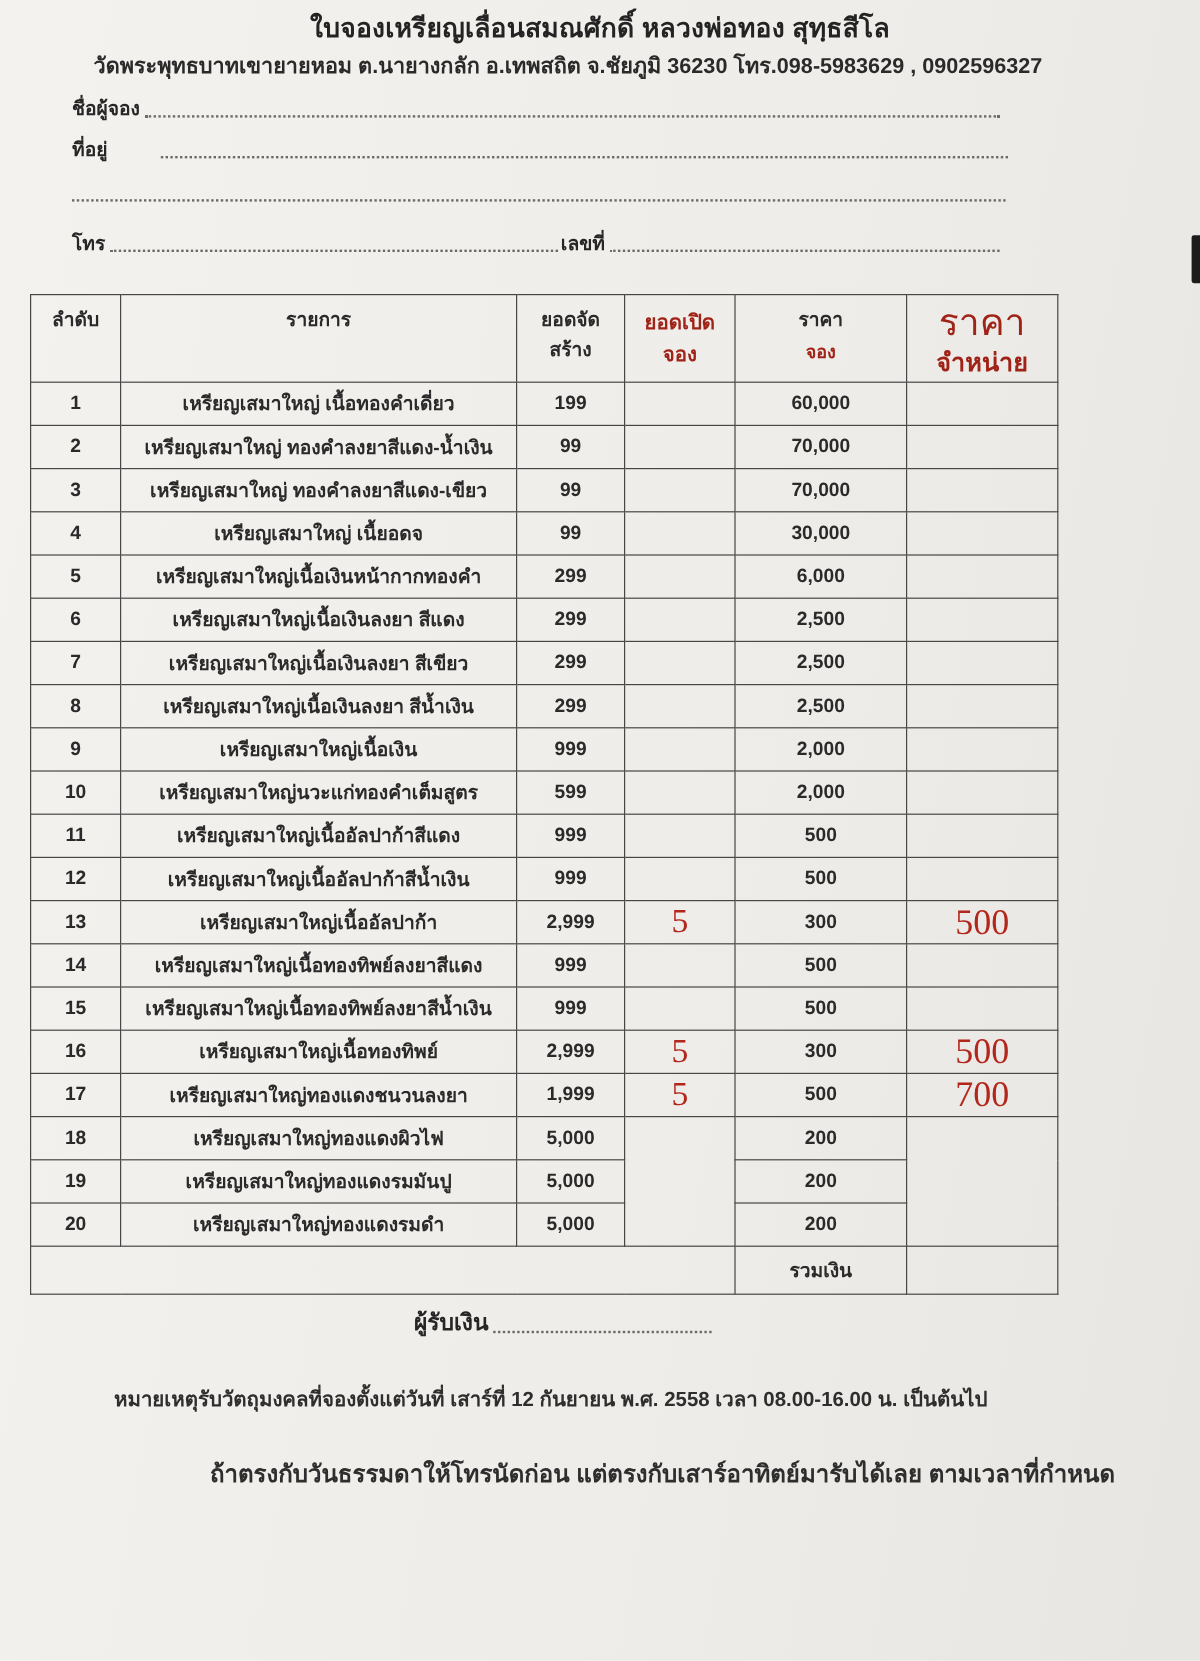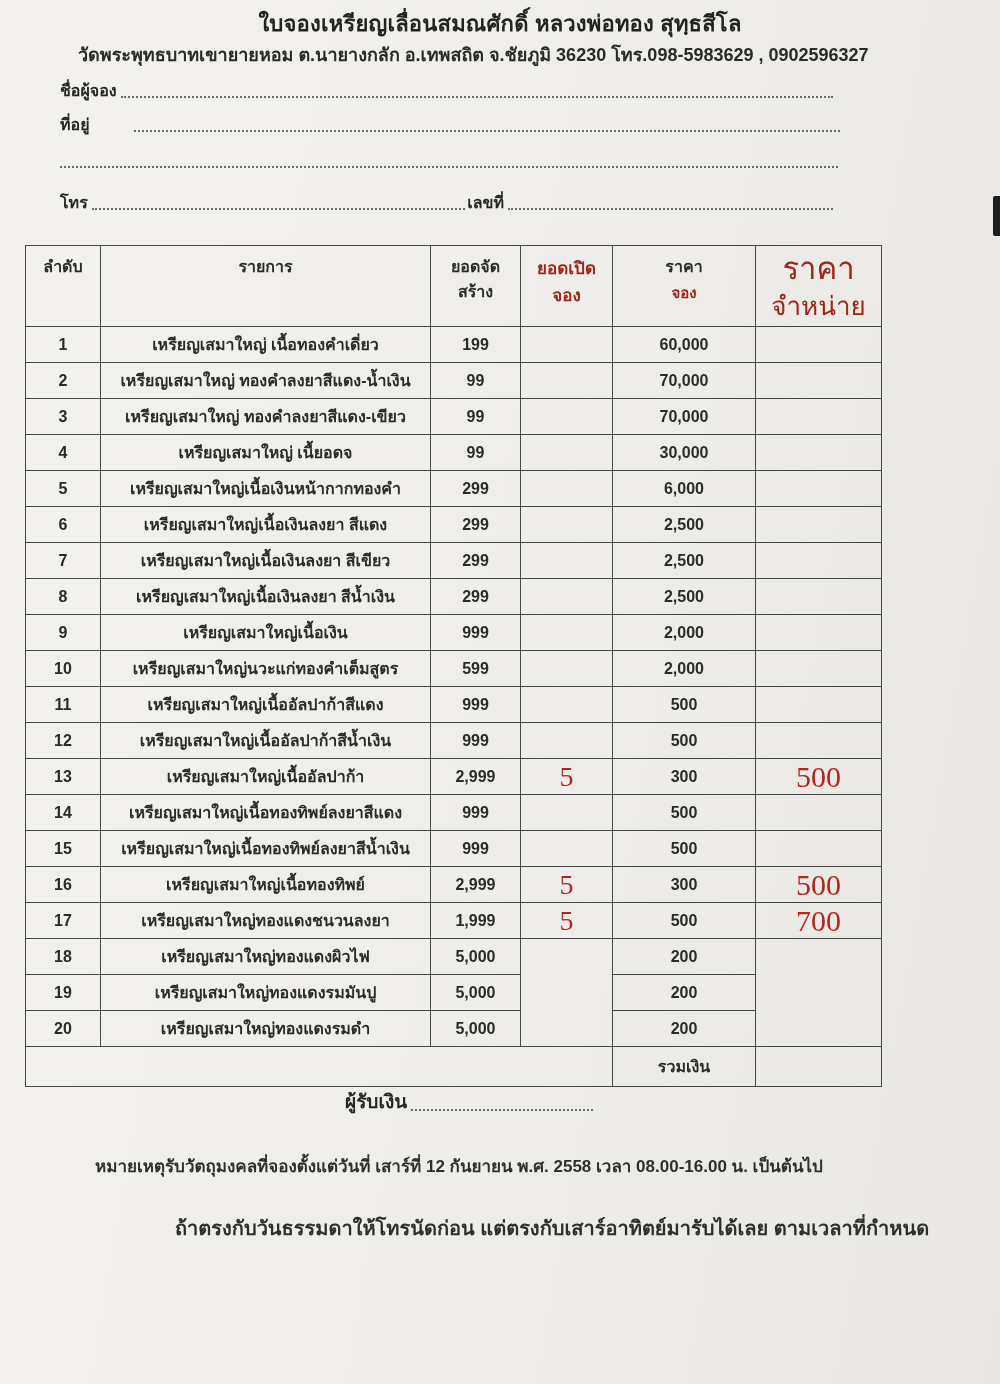--- a/index.html
+++ b/index.html
@@ -34,21 +34,21 @@
   }
   table.order td, table.order th {
     border:1.8px solid #474747; padding:0 4px;
     font-size:16px; color:#2a2a2a;
   }
   tr.hdr th { height:65px; vertical-align:top; padding-top:8px; font-weight:bold; }
   tr.hdr .hdr-open { color:#a02318; font-size:17px; }
   .hdr-price-top { display:block; font-size:16px; color:#2a2a2a; font-weight:bold; }
   .hdr-price-sub { display:block; font-size:15px; color:#a02318; font-weight:bold; margin-top:2px; }
   .hdr-sale-top { display:block; font-family:"Liberation Serif", serif; font-weight:normal; font-size:31px; line-height:30px; color:#a02318; }
-  .hdr-sale-sub { display:block; font-size:26px; font-weight:normal; color:#a02318; margin-top:1px; }
+  .hdr-sale-sub { display:block; font-size:21px; font-weight:bold; color:#a02318; margin-top:1px; }
   tr.data td { height:36px; }
   td.c-no { text-align:center; font-weight:bold; font-size:15px; }
   td.c-item { text-align:center; padding-left:9px; font-weight:bold; font-size:16px; }
   td.c-made, td.c-price { text-align:center; font-weight:bold; font-size:15px; }
   td.c-open { text-align:center; }
   td.c-sale { text-align:center; }
   .open-num { font-family:"Liberation Serif", serif; font-size:28px; color:#b3261c; }
   .sale-num { font-family:"Liberation Serif", serif; font-size:30px; color:#b3261c; }
   tr.total td { height:40px; }
   td.ghost { border:none; background:transparent; }

